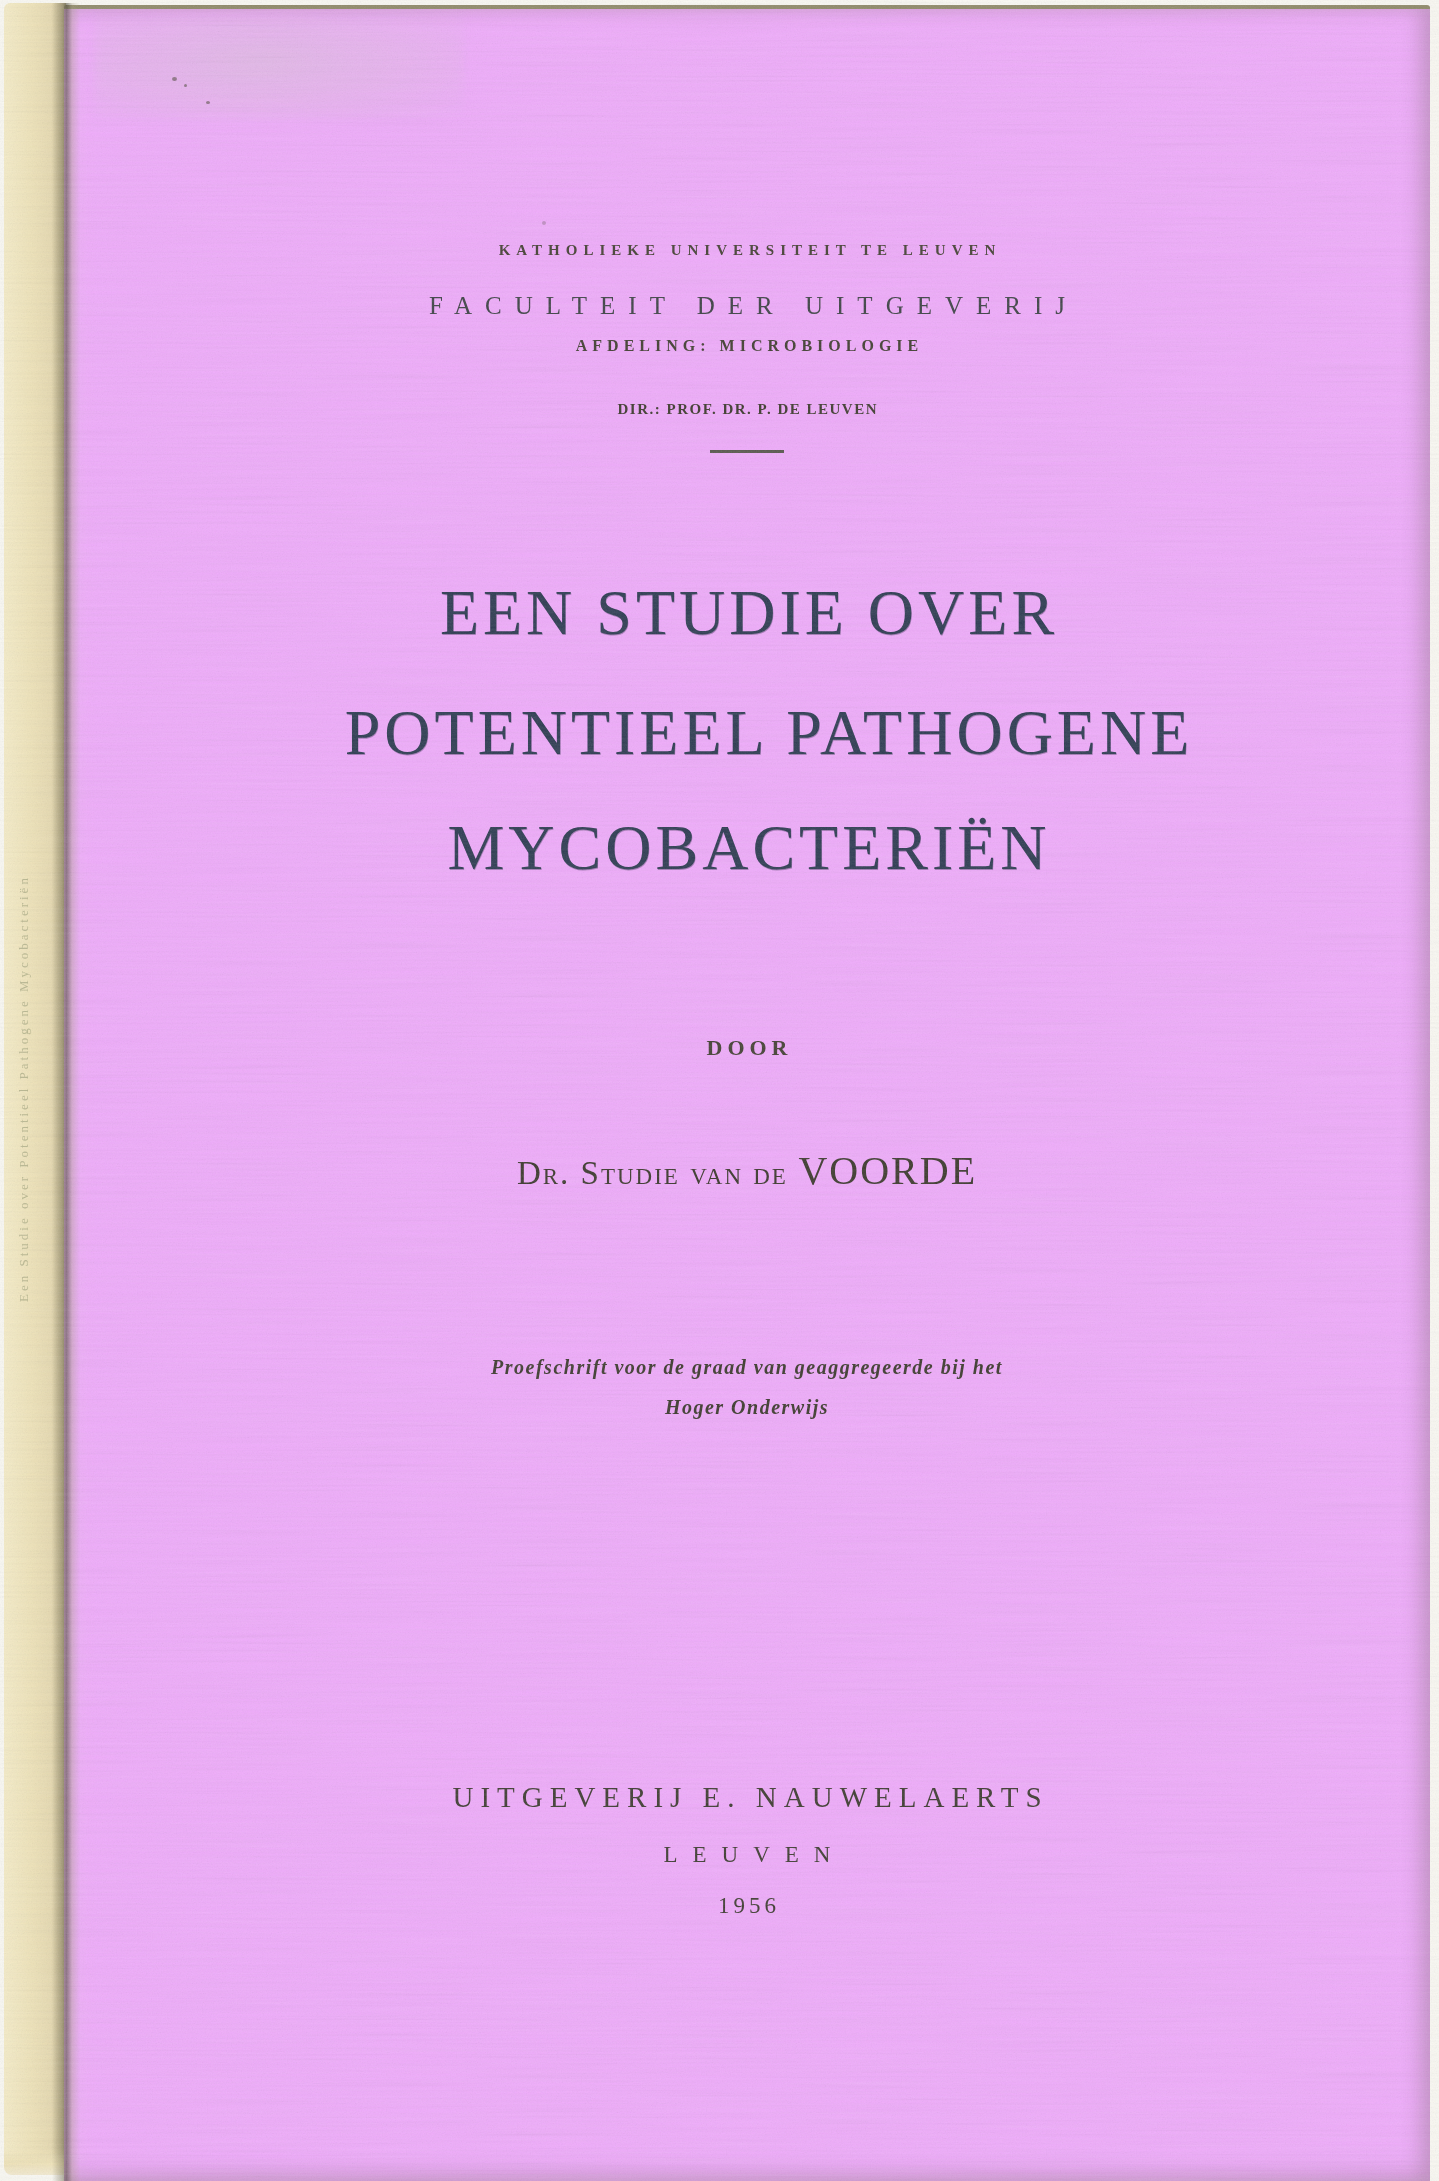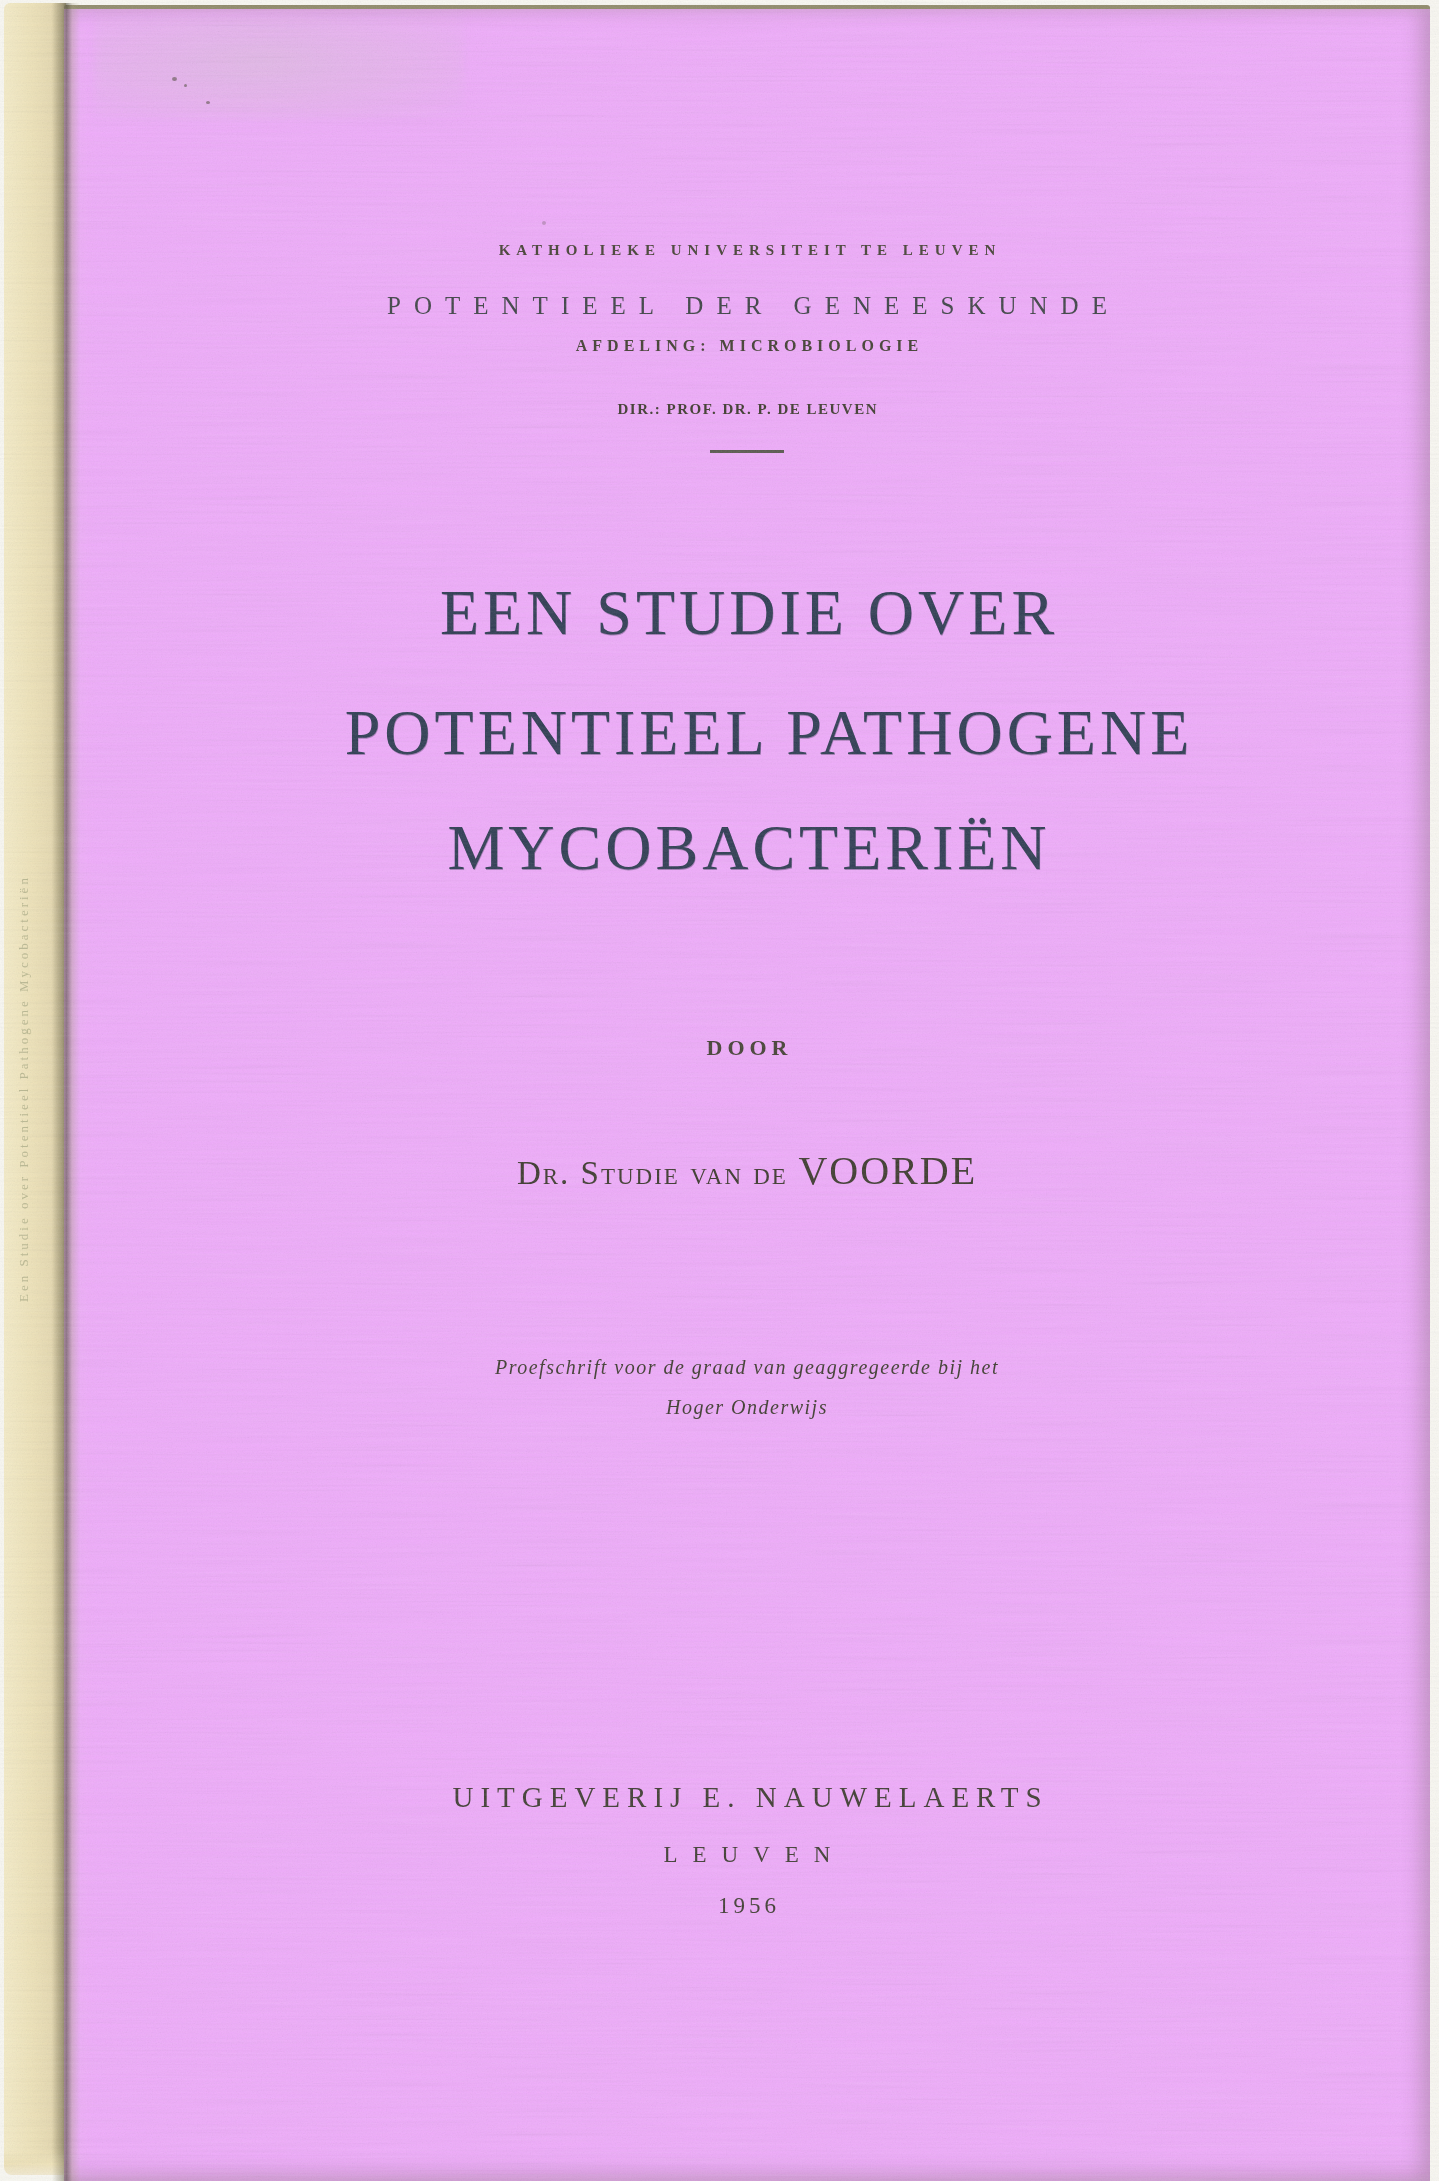--- a/index.html
+++ b/index.html
@@ -71,21 +71,21 @@
   .afd    {top:328px;font-size:16px;font-weight:600;letter-spacing:5px;text-indent:5px;color:#403c30;}
   .dir    {top:392px;font-size:15px;font-weight:700;letter-spacing:1.5px;text-indent:1.5px;color:#3c382c;}
   .rule   {position:absolute;left:50%;top:441px;width:74px;height:3px;margin-left:-37px;background:#55534a;}
   .title  {font-size:64px;font-weight:400;letter-spacing:4px;text-indent:4px;color:#2b3950;
            text-shadow:0.5px 0.5px 0 rgba(20,30,50,0.35);}
   .t1{top:567px;} .t2{top:687px;padding-left:40px;} .t3{top:802px;}
   .door   {top:1026px;font-size:22px;font-weight:600;letter-spacing:5px;text-indent:5px;color:#423e32;}
   .author {top:1138px;color:#3a362b;letter-spacing:2px;}
   .author .prefix{font-variant:small-caps;font-size:33px;margin-right:0.32em;}
   .author .surname{font-size:40px;}
-  .note   {top:1338px;font-style:italic;font-size:20px;letter-spacing:1.5px;line-height:40px;color:#3b382c;white-space:normal;}
+  .note   {top:1338px;font-style:italic;font-size:20px;letter-spacing:1.5px;line-height:40px;color:#3b382c;white-space:normal;font-weight:bold;}
   .pub    {top:1772px;font-size:29px;font-weight:500;letter-spacing:7px;text-indent:7px;color:#3d3a30;}
   .city   {top:1833px;font-size:23px;font-weight:500;letter-spacing:15px;text-indent:15px;color:#3d3a30;}
   .year   {top:1884px;font-size:23px;letter-spacing:4px;text-indent:4px;color:#3d3a30;}
 
   
   .texture{position:absolute;left:0;top:0;z-index:5;pointer-events:none;}
 </style>
 </head>
 <body>
 
@@ -99,21 +99,21 @@
   <div class="crease"></div>
 
   <div class="cover">
     <div class="smudge"></div>
     <div class="speck s1"></div>
     <div class="speck s2"></div>
     <div class="speck s3"></div>
     <div class="speck s4"></div>
 
     <div class="line inst">KATHOLIEKE UNIVERSITEIT TE LEUVEN</div>
-    <div class="line faculty">POTENTIEEL DER GENEESKUNDE</div>
+    <div class="line faculty">FACULTEIT DER UITGEVERIJ</div>
     <div class="line afd">AFDELING: MICROBIOLOGIE</div>
     <div class="line dir">DIR.: PROF. DR. P. DE LEUVEN</div>
 
     <div class="rule"></div>
 
     <div class="line title t1">EEN STUDIE OVER</div>
     <div class="line title t2">POTENTIEEL PATHOGENE</div>
     <div class="line title t3">MYCOBACTERIËN</div>
 
     <div class="line door">DOOR</div>

